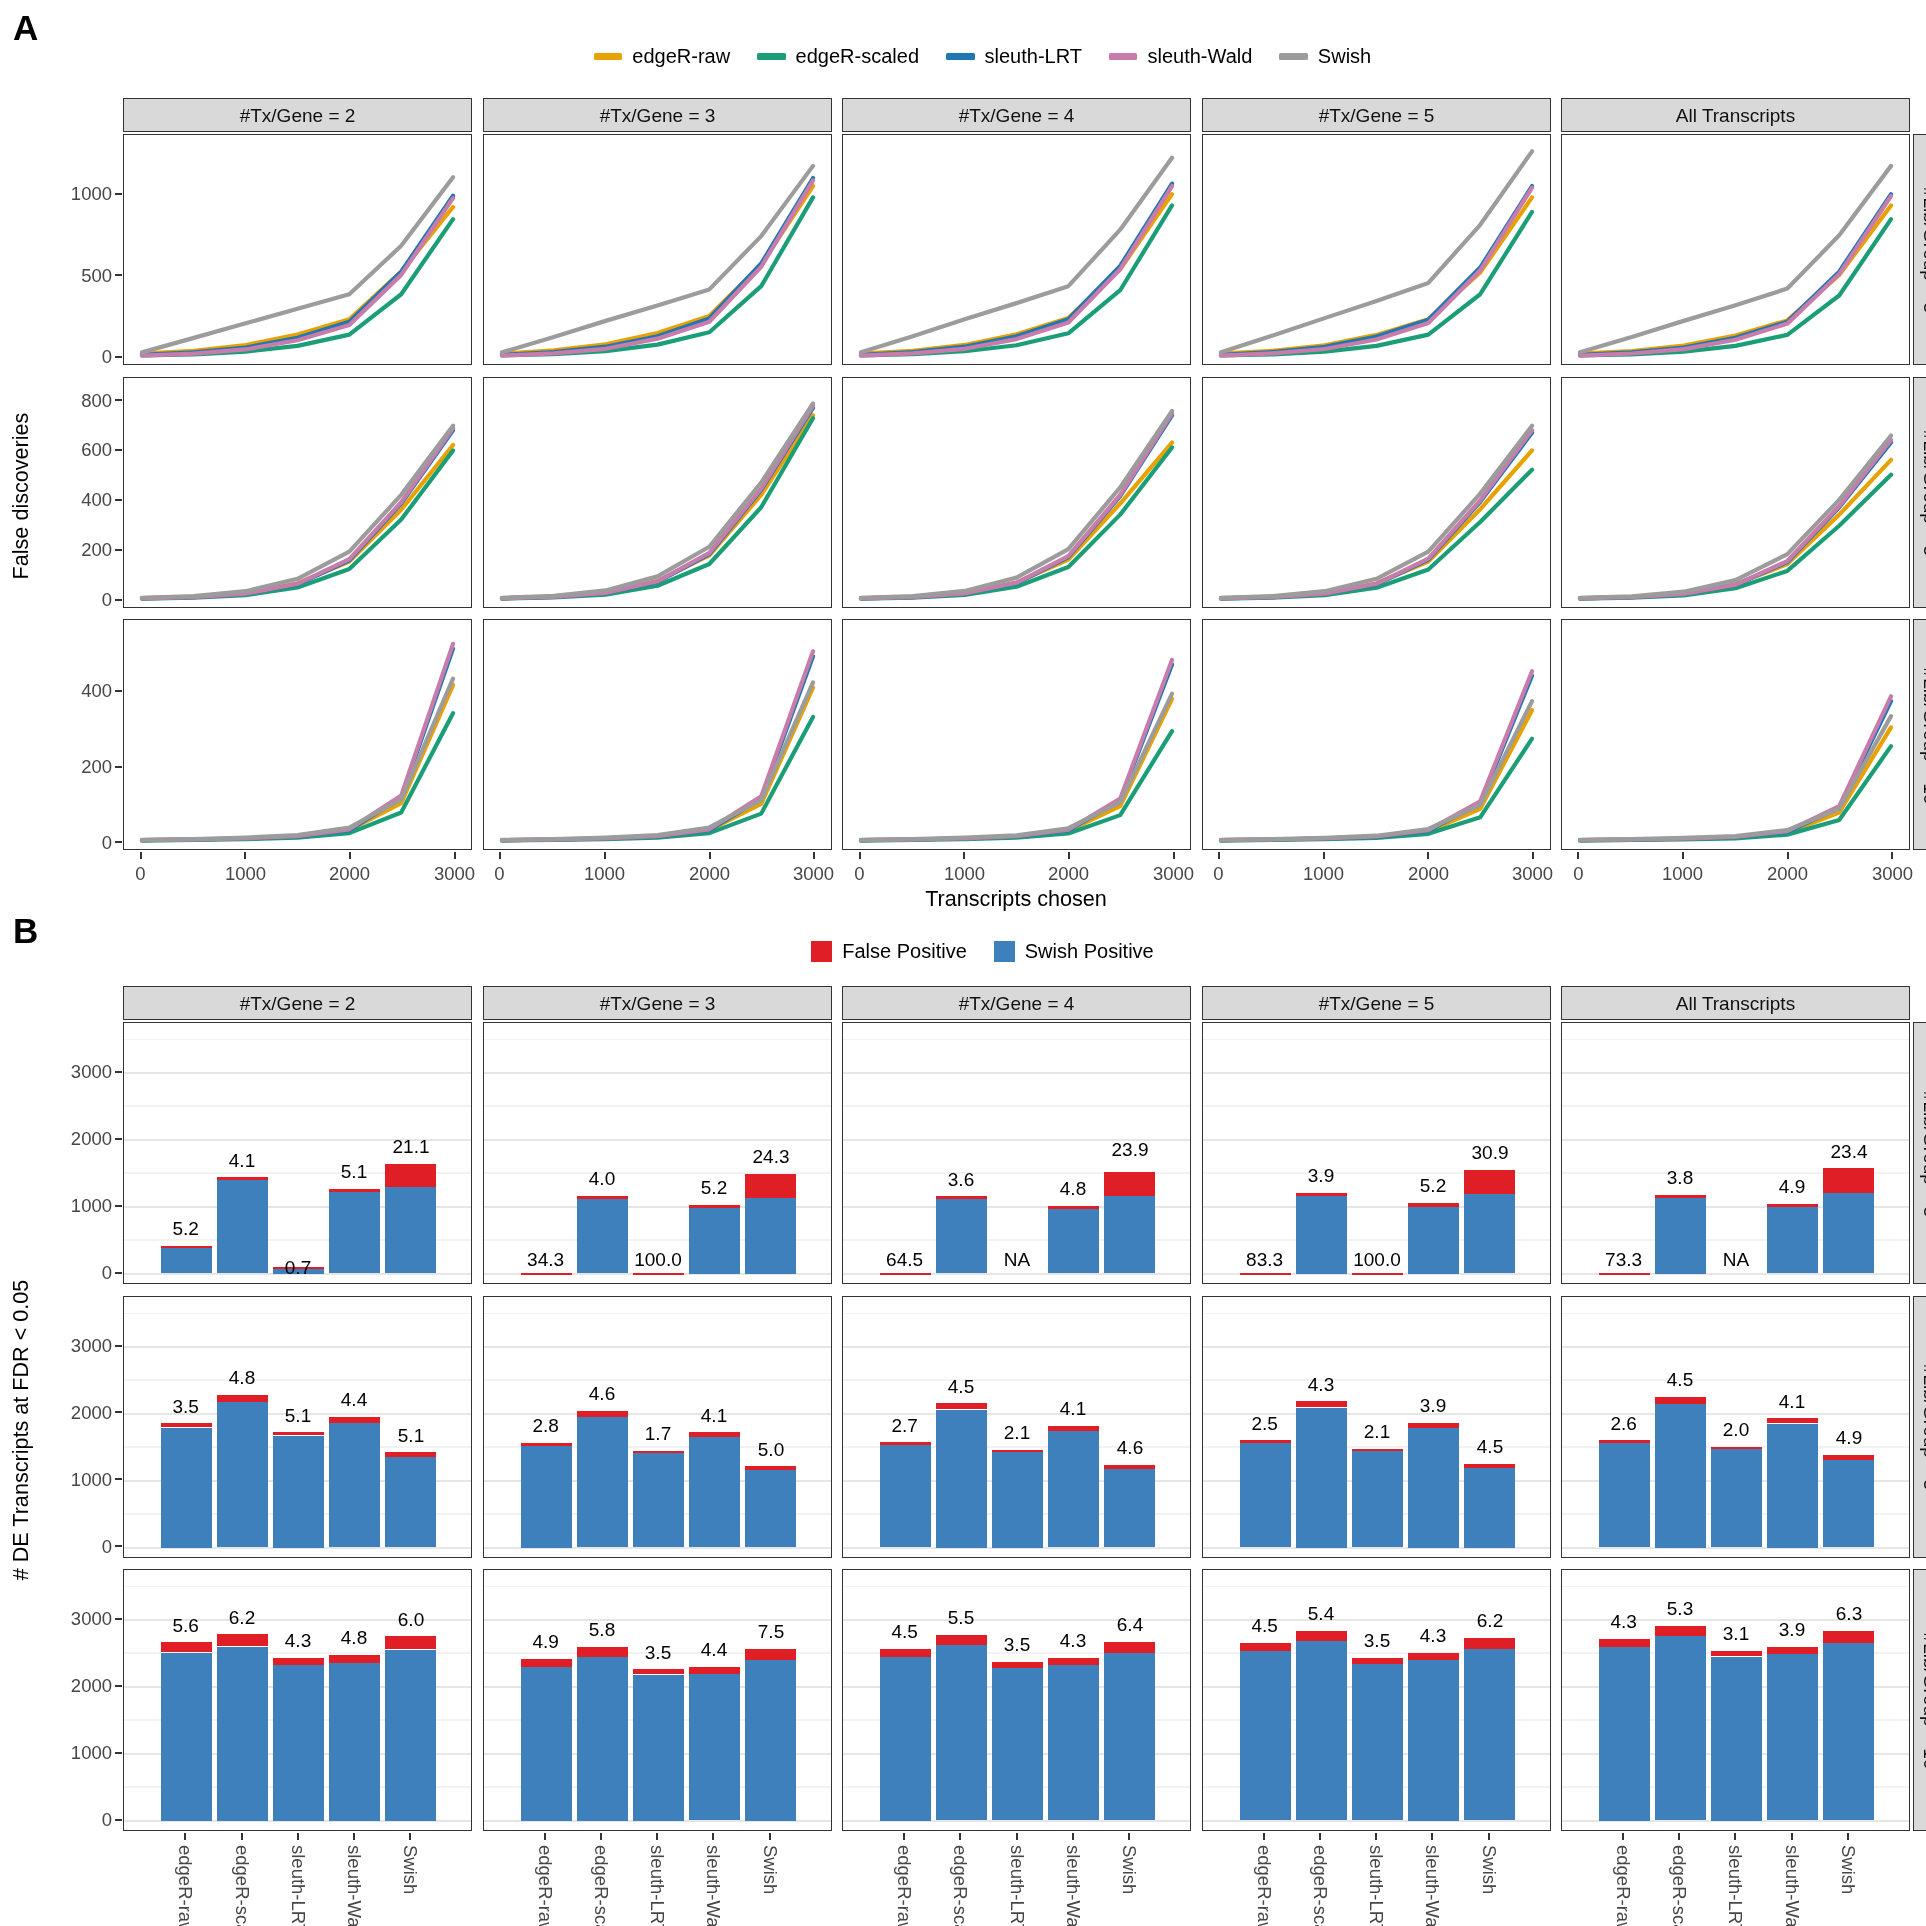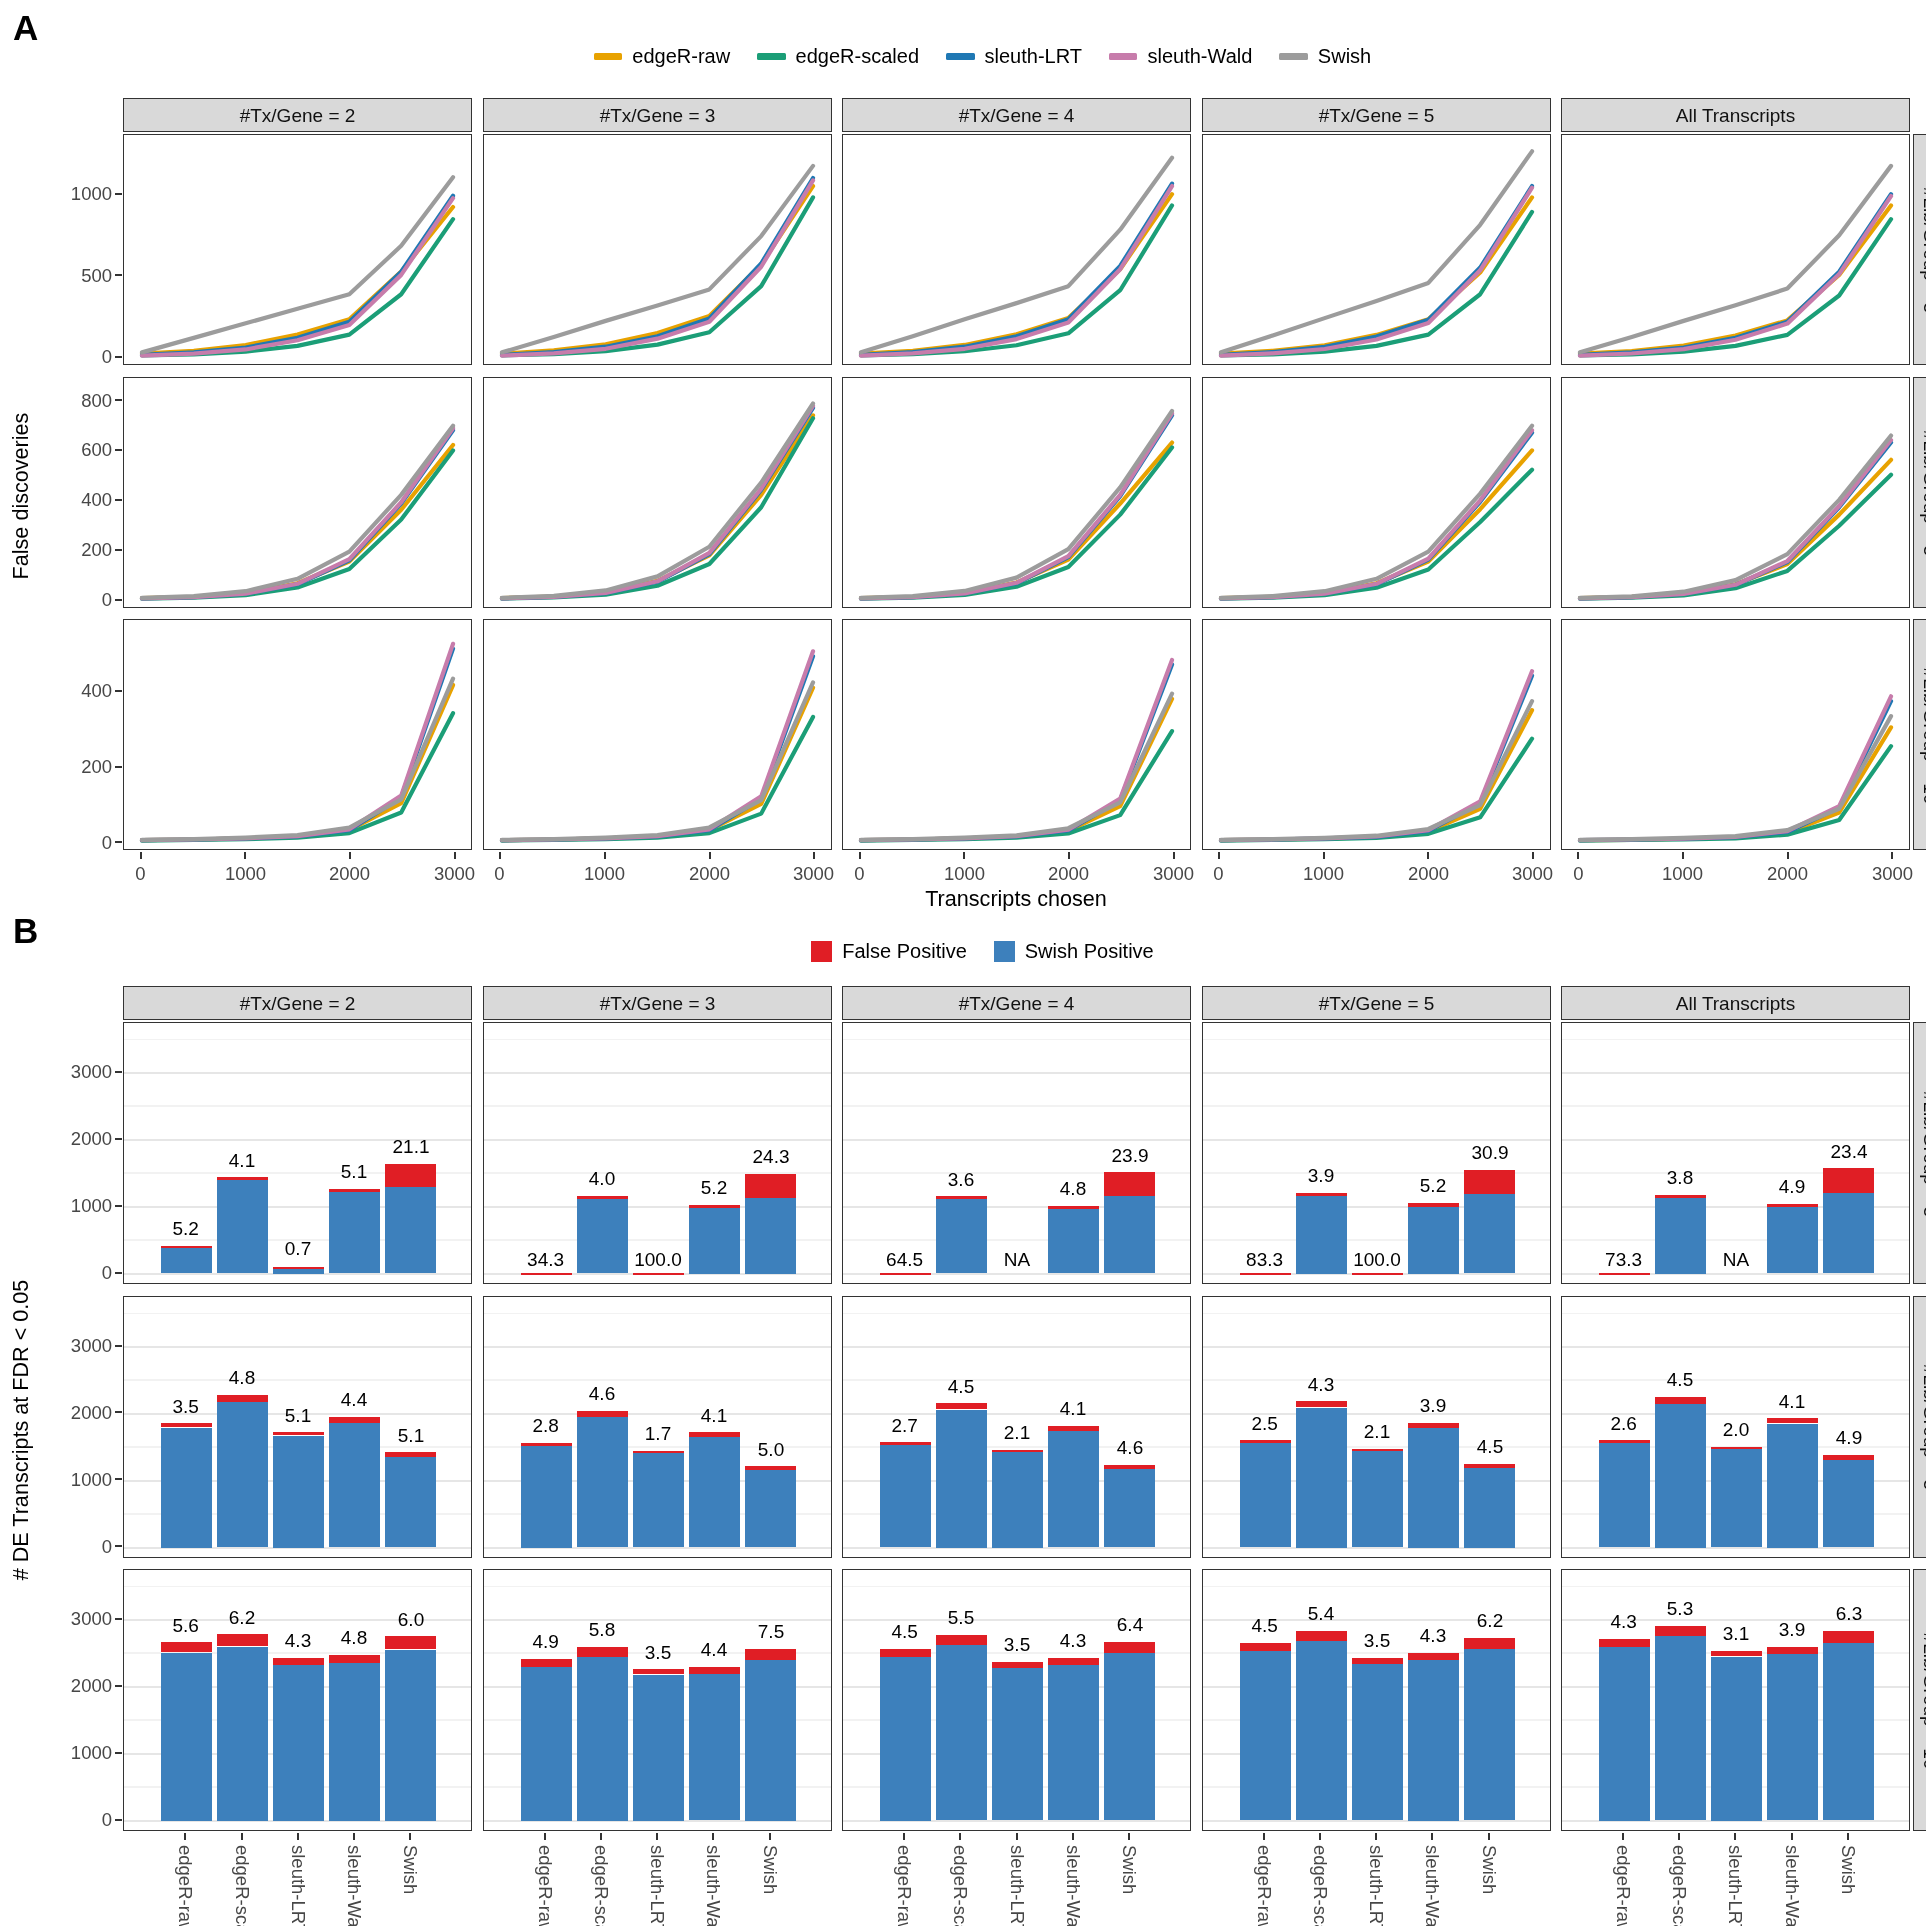--- a/index.html
+++ b/index.html
@@ -302,21 +302,21 @@
       <div class="gl" style="position: absolute; top: 15.5px; background: rgb(242, 242, 242);"></div>
       <div class="gl" style="position: absolute; top: 250px; background: rgb(230, 230, 230);"></div>
       <div class="bar" style="position: absolute; left: 37px; top: 224px; width: 51px; height: 26px; background: rgb(61, 128, 188);"></div>
       <div class="bar" style="position: absolute; left: 37px; top: 223px; width: 51px; height: 1.5px; background: rgb(224, 30, 37);"></div>
       <div class="bar-label" style="position: absolute; left: 15.6px; top: 195px;">5.2</div>
       <div class="bar" style="position: absolute; left: 93px; top: 157px; width: 51px; height: 93px; background: rgb(61, 128, 188);"></div>
       <div class="bar" style="position: absolute; left: 93px; top: 154px; width: 51px; height: 3px; background: rgb(224, 30, 37);"></div>
       <div class="bar-label" style="position: absolute; left: 72px; top: 127px;">4.1</div>
       <div class="bar" style="position: absolute; left: 149px; top: 245px; width: 51px; height: 5.7px; background: rgb(61, 128, 188);"></div>
       <div class="bar" style="position: absolute; left: 149px; top: 244px; width: 51px; height: 1.5px; background: rgb(224, 30, 37);"></div>
-      <div class="bar-label" style="position: absolute; left: 128px; top: 215px;">0.7</div>
+      <div class="bar-label" style="position: absolute; left: 128px; top: 234px;">0.7</div>
       <div class="bar" style="position: absolute; left: 205px; top: 169px; width: 51px; height: 81px; background: rgb(61, 128, 188);"></div>
       <div class="bar" style="position: absolute; left: 205px; top: 166px; width: 51px; height: 3.3px; background: rgb(224, 30, 37);"></div>
       <div class="bar-label" style="position: absolute; left: 184px; top: 138px;">5.1</div>
       <div class="bar" style="position: absolute; left: 261px; top: 163px; width: 51px; height: 87px; background: rgb(61, 128, 188);"></div>
       <div class="bar" style="position: absolute; left: 261px; top: 141px; width: 51px; height: 23px; background: rgb(224, 30, 37);"></div>
       <div class="bar-label" style="position: absolute; left: 241px; top: 113px;">21.1</div>
     </div>
     <div class="facet" style="position: absolute; left: 483px; top: 1022px; width: 349px; height: 262px;">
       <div class="gl" style="position: absolute; top: 216px; background: rgb(242, 242, 242);"></div>
       <div class="gl" style="position: absolute; top: 183px; background: rgb(230, 230, 230);"></div>
@@ -356,21 +356,21 @@
       <div class="bar-label" style="position: absolute; left: 15.6px; top: 226px;">64.5</div>
       <div class="bar" style="position: absolute; left: 93px; top: 176px; width: 51px; height: 74px; background: rgb(61, 128, 188);"></div>
       <div class="bar" style="position: absolute; left: 93px; top: 173px; width: 51px; height: 2.7px; background: rgb(224, 30, 37);"></div>
       <div class="bar-label" style="position: absolute; left: 72px; top: 146px;">3.6</div>
       <div class="bar-label" style="position: absolute; left: 128px; top: 226px;">NA</div>
       <div class="bar" style="position: absolute; left: 205px; top: 186px; width: 51px; height: 64px; background: rgb(61, 128, 188);"></div>
       <div class="bar" style="position: absolute; left: 205px; top: 183px; width: 51px; height: 3px; background: rgb(224, 30, 37);"></div>
       <div class="bar-label" style="position: absolute; left: 184px; top: 155px;">4.8</div>
       <div class="bar" style="position: absolute; left: 261px; top: 173px; width: 51px; height: 77px; background: rgb(61, 128, 188);"></div>
       <div class="bar" style="position: absolute; left: 261px; top: 149px; width: 51px; height: 24px; background: rgb(224, 30, 37);"></div>
-      <div class="bar-label" style="position: absolute; left: 241px; top: 122px;">23.9</div>
+      <div class="bar-label" style="position: absolute; left: 241px; top: 116px;">23.9</div>
     </div>
     <div class="facet" style="position: absolute; left: 1202px; top: 1022px; width: 349px; height: 262px;">
       <div class="gl" style="position: absolute; top: 216px; background: rgb(242, 242, 242);"></div>
       <div class="gl" style="position: absolute; top: 183px; background: rgb(230, 230, 230);"></div>
       <div class="gl" style="position: absolute; top: 149px; background: rgb(242, 242, 242);"></div>
       <div class="gl" style="position: absolute; top: 116px; background: rgb(230, 230, 230);"></div>
       <div class="gl" style="position: absolute; top: 82px; background: rgb(242, 242, 242);"></div>
       <div class="gl" style="position: absolute; top: 49px; background: rgb(230, 230, 230);"></div>
       <div class="gl" style="position: absolute; top: 15.5px; background: rgb(242, 242, 242);"></div>
       <div class="gl" style="position: absolute; top: 250px; background: rgb(230, 230, 230);"></div>

